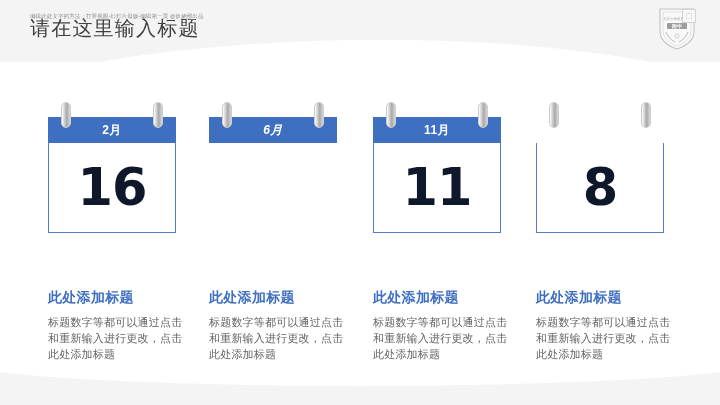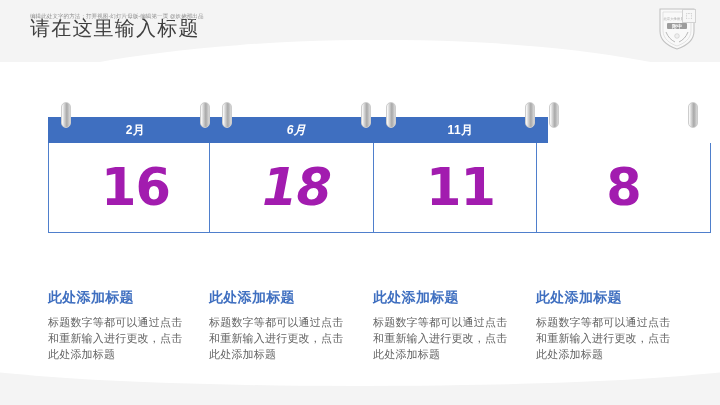--- a/index.html
+++ b/index.html
@@ -70,21 +70,20 @@
     left: 0;
     top: 104px;
     width: 720px;
     height: 140px;
   }
   .card {
     position: absolute;
     top: 8px;
     width: 128px;
     height: 125px;
-    padding-left: 47px;
   }
   .card-0 { left: 48px; }
   .card-1 { left: 209px; font-style: italic; }
   .card-2 { left: 373px; }
   .card-3 { left: 536px; }
 
   .ring {
     position: absolute;
     top: -10px;
     width: 10px;
@@ -127,21 +126,21 @@
     border-top: none;
     box-sizing: border-box;
     display: flex;
     align-items: center;
     justify-content: center;
     z-index: 1;
   }
   .card-day {
     font-size: 51px;
     font-weight: bold;
-    color: #a21caf;
+    color: #0f172a;
     line-height: 52px;
     letter-spacing: -1px;
     font-family: "DejaVu Sans", "Liberation Sans", sans-serif;
   }
 
   
   .blocks {
     position: absolute;
     left: 0;
     top: 252px;
@@ -258,23 +257,20 @@
         <span class="card-day">16</span>
       </div>
     </div>
 
     <div class="card card-1">
       <div class="ring ring-l"></div>
       <div class="ring ring-r"></div>
       <div class="card-head">
         <span class="card-month">6月</span>
       </div>
-      <div class="card-body">
-        <span class="card-day">18</span>
-      </div>
     </div>
 
     <div class="card card-2">
       <div class="ring ring-l"></div>
       <div class="ring ring-r"></div>
       <div class="card-head">
         <span class="card-month">11月</span>
       </div>
       <div class="card-body">
         <span class="card-day">11</span>

